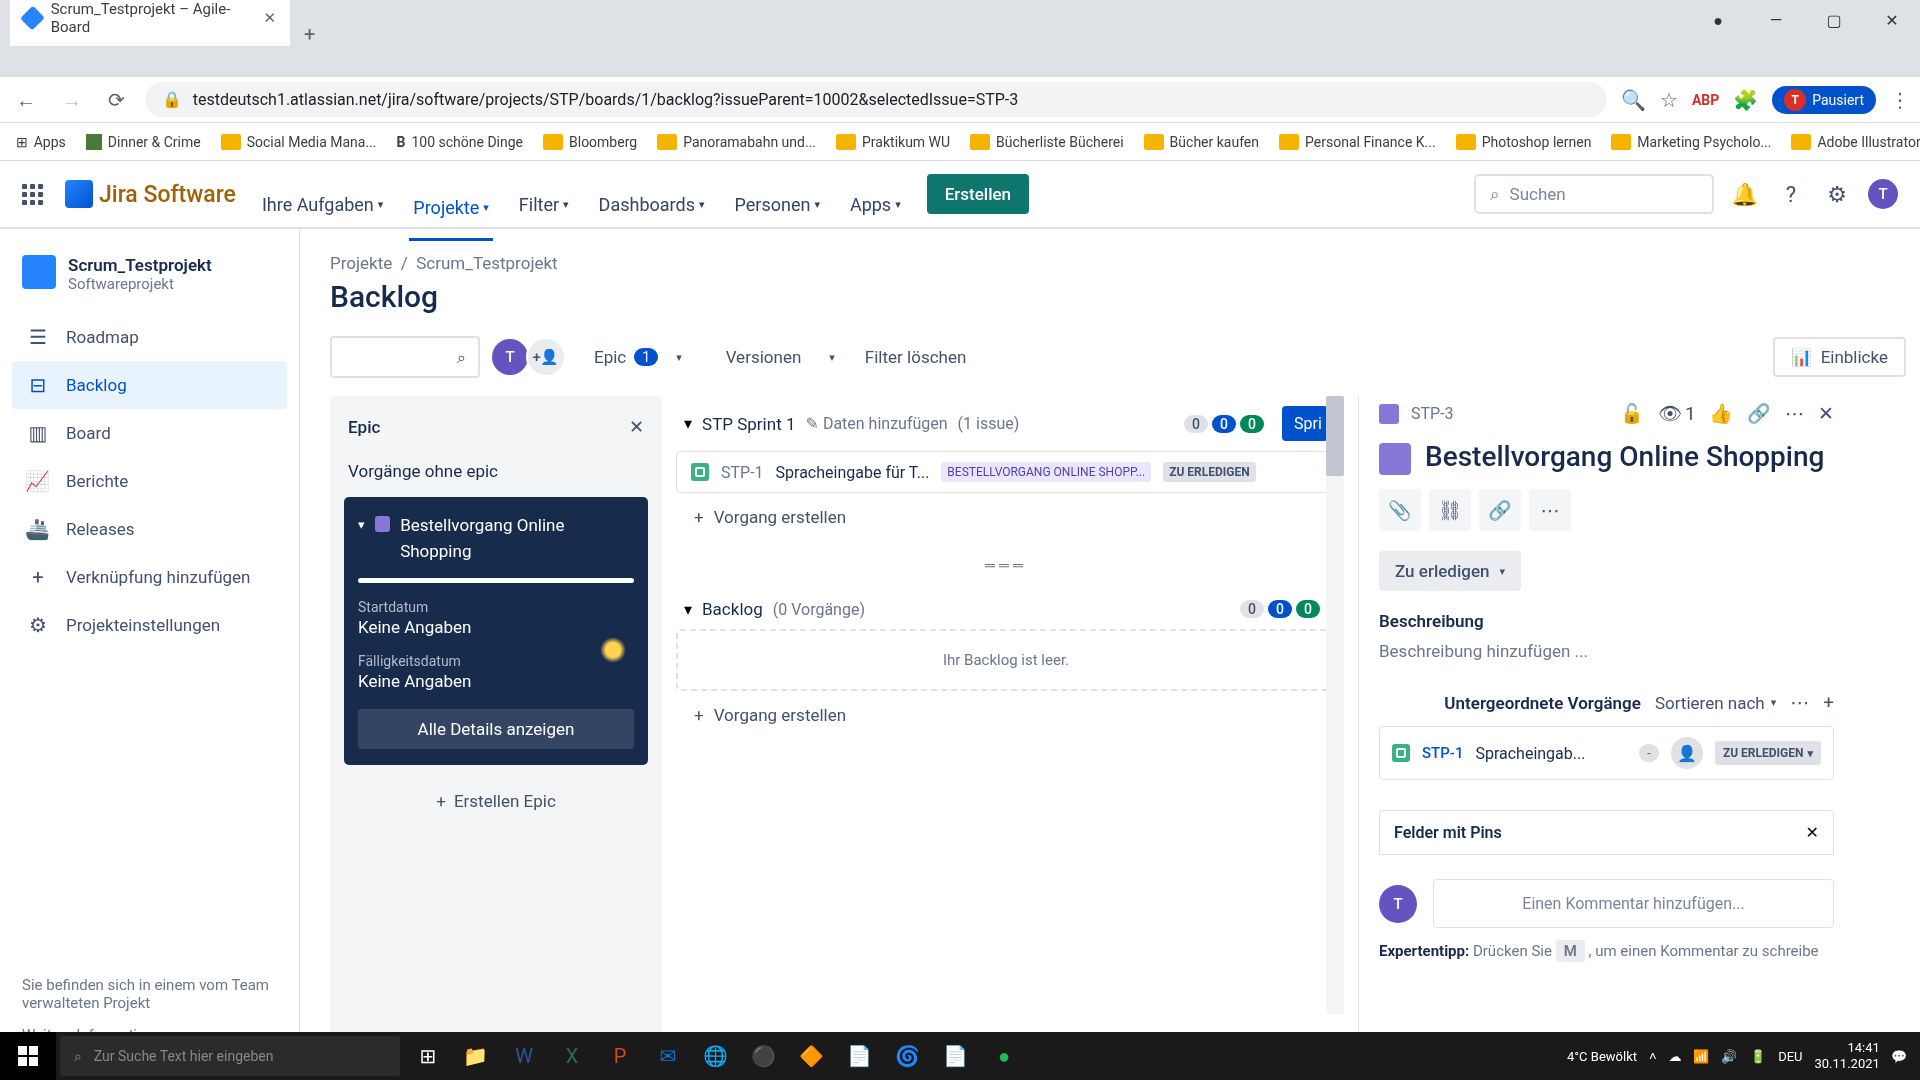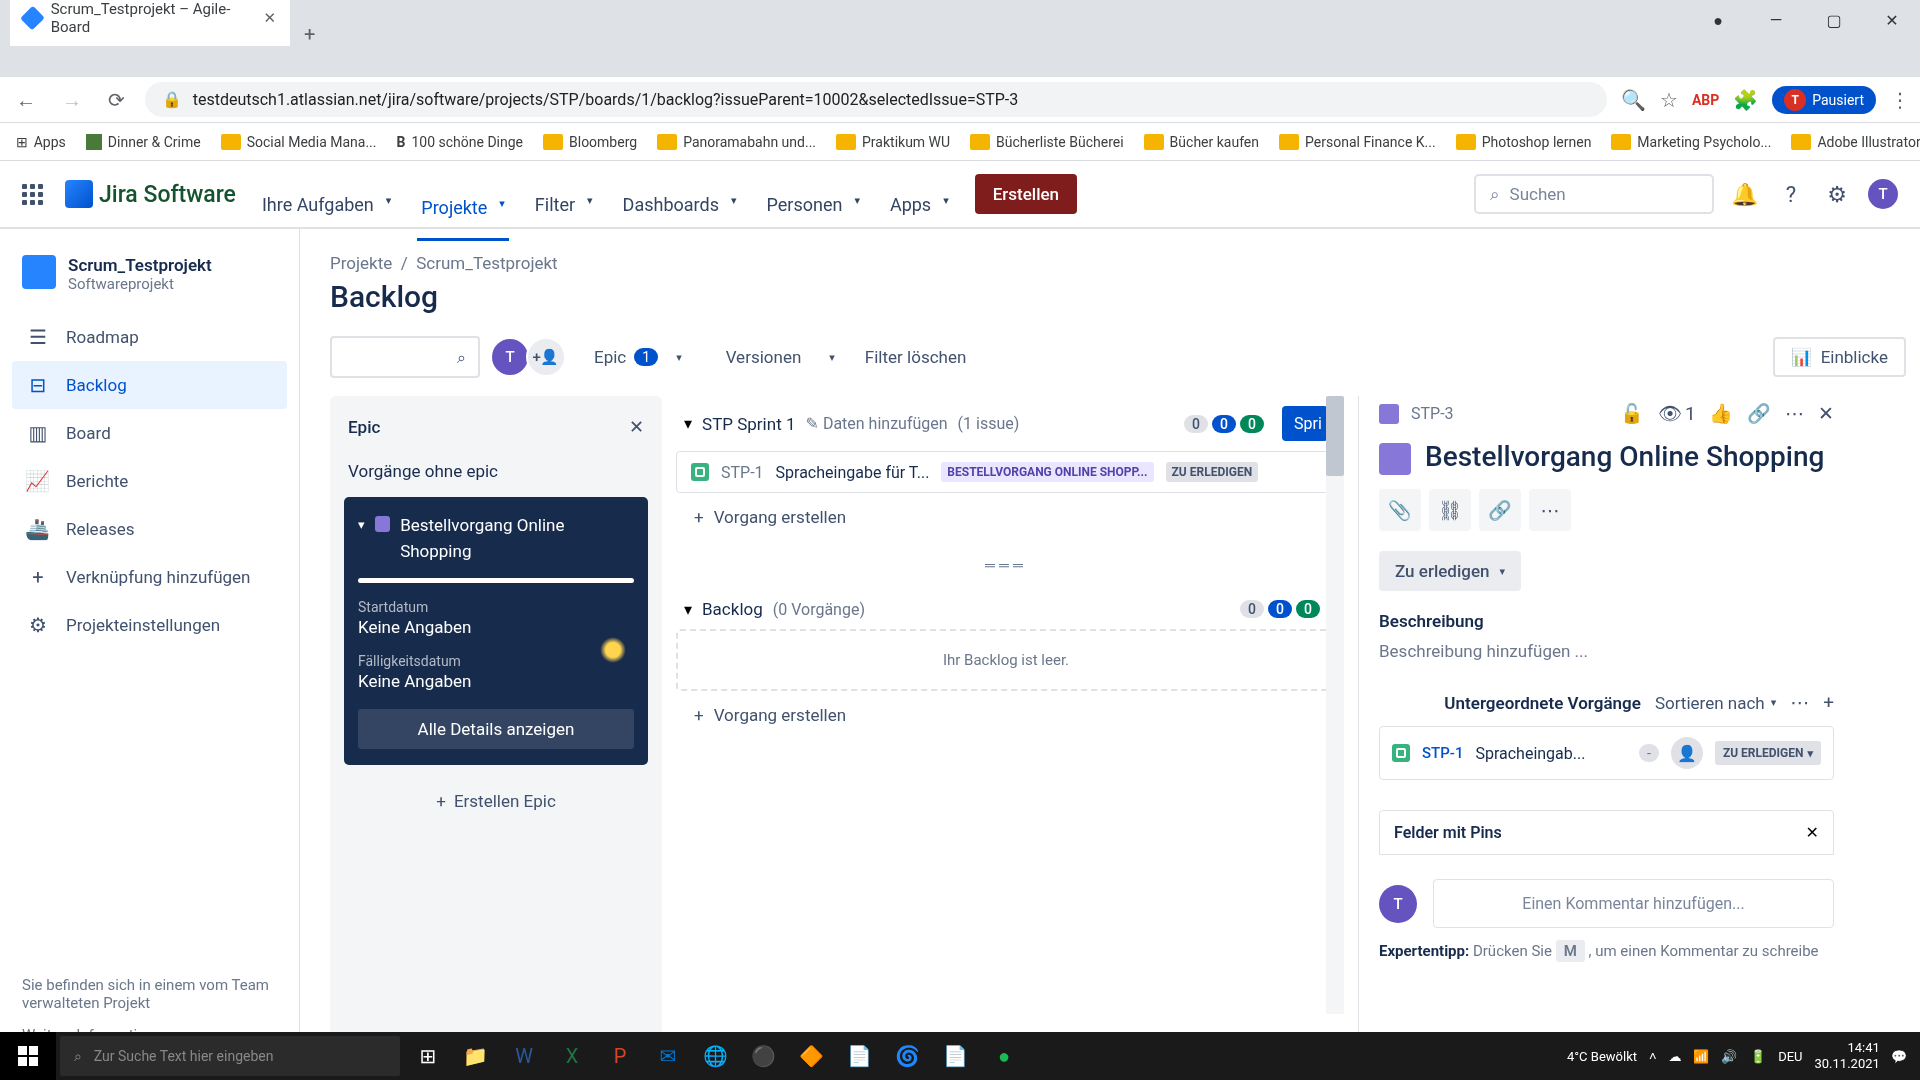--- a/index.html
+++ b/index.html
@@ -24,26 +24,26 @@
 .ext-avatar { width: 22px; height: 22px; background: #d93025; border-radius: 50%; display: flex; align-items: center; justify-content: center; color: #fff; font-size: 12px; font-weight: bold; }
 
 .bookmark-bar { background: #fff; height: 38px; display: flex; align-items: center; padding: 0 10px; gap: 8px; border-bottom: 1px solid #dadce0; font-size: 14px; color: #3c4043; }
 .bm-item { display: flex; align-items: center; gap: 6px; padding: 4px 6px; white-space: nowrap; }
 .bm-folder { width: 20px; height: 16px; background: #f4b400; border-radius: 2px; }
 
 
 .jira-nav { height: 68px; border-bottom: 2px solid #dfe1e6; display: flex; align-items: center; padding: 0 22px; gap: 22px; }
 .apps-icon { display: grid; grid-template-columns: repeat(3, 5px); gap: 3px; }
 .apps-icon span { width: 5px; height: 5px; background: #42526e; border-radius: 1px; }
-.jira-logo { display: flex; align-items: center; gap: 6px; font-size: 23px; font-weight: 500; color: #14532d; }
+.jira-logo { display: flex; align-items: center; gap: 6px; font-size: 23px; font-weight: 500; color: #a16207; }
 .jira-logo-icon { width: 28px; height: 28px; background: linear-gradient(135deg, #2684ff, #0052cc); border-radius: 4px; }
-.nav-item { color: #344563; font-size: 18px; display: flex; gap: 12px; padding: 6px 4px; cursor: pointer; margin-top: 20px; }
+.nav-item { color: #344563; font-size: 18px; display: flex; align-items: center; gap: 4px; padding: 6px 4px; cursor: pointer; margin-top: 20px; }
 .nav-item.active { color: #0052cc; border-bottom: 3px solid #0052cc; padding-bottom: 20px; margin-bottom: -23px; }
 .chev { font-size: 11px; }
-.create-btn { background: #7f1d1d; color: #fff; padding: 10px 18px; border-radius: 4px; font-size: 17px; font-weight: 500; cursor: pointer; }
+.create-btn { background: #0f766e; color: #fff; padding: 10px 18px; border-radius: 4px; font-size: 17px; font-weight: 500; cursor: pointer; }
 .nav-right { margin-left: auto; display: flex; align-items: center; gap: 16px; }
 .search-box { background: #fff; border: 2px solid #dfe1e6; border-radius: 5px; padding: 8px 14px; display: flex; align-items: center; gap: 10px; width: 240px; color: #7a869a; font-size: 17px; }
 .icon-btn { width: 30px; height: 30px; display: flex; align-items: center; justify-content: center; color: #42526e; font-size: 22px; cursor: pointer; }
 .avatar { width: 30px; height: 30px; border-radius: 50%; background: #6554c0; color: #fff; display: flex; align-items: center; justify-content: center; font-size: 15px; font-weight: 500; }
 
 
 .main { display: flex; height: calc(100% - 229px); }
 .sidebar { width: 300px; border-right: 1px solid #dfe1e6; padding: 26px 12px; display: flex; flex-direction: column; }
 .proj-header { display: flex; gap: 12px; padding: 0 10px 20px; }
 .proj-icon { width: 34px; height: 34px; background: #2684ff; border-radius: 4px; }
@@ -98,21 +98,21 @@
 .est { border-radius: 10px; padding: 1px 8px; font-size: 14px; font-weight: 500; }
 .est-g { background: #dfe1e6; color: #42526e; }
 .est-b { background: #0052cc; color: #fff; }
 .est-gr { background: #00875a; color: #fff; }
 .start-sprint { background: #0052cc; color: #fff; padding: 8px 12px; border-radius: 4px; font-size: 16px; margin-left: 8px; overflow: hidden; max-width: 46px; white-space: nowrap; }
 .issue-row { background: #fff; border: 1px solid #dfe1e6; border-radius: 4px; padding: 10px 14px; display: flex; align-items: center; gap: 12px; font-size: 16px; }
 .issue-icon { width: 18px; height: 18px; background: #36b37e; border-radius: 3px; position: relative; }
 .issue-icon::after { content: ""; position: absolute; inset: 4px; border: 2px solid #fff; border-radius: 2px; }
 .issue-key { color: #6b778c; }
 .issue-summary { color: #172b4d; flex-shrink: 1; overflow: hidden; text-overflow: ellipsis; white-space: nowrap; }
-.epic-tag { background: #eae6ff; color: #5243aa; font-size: 12px; font-weight: 700; padding: 3px 6px; border-radius: 3px; white-space: nowrap; }
+.epic-tag { background: #eae6ff; color: #5243aa; font-size: 12px; font-weight: 400; padding: 3px 6px; border-radius: 3px; white-space: nowrap; }
 .status-tag { background: #dfe1e6; color: #42526e; font-size: 12px; font-weight: 700; padding: 3px 6px; border-radius: 3px; white-space: nowrap; }
 .create-issue { padding: 14px 18px; color: #42526e; font-size: 17px; display: flex; align-items: center; gap: 10px; cursor: pointer; }
 .divider-handle { text-align: center; color: #6b778c; padding: 16px 0; font-size: 14px; letter-spacing: 4px; }
 .empty-backlog { border: 2px dashed #dfe1e6; border-radius: 4px; padding: 20px; text-align: center; color: #6b778c; font-size: 15px; }
 .scrollbar-v { position: absolute; top: 0; right: -8px; width: 18px; height: 618px; background: #f4f5f7; }
 .scroll-thumb-v { background: #c1c7d0; width: 18px; height: 80px; border-radius: 2px; }
 
 
 .detail { width: 492px; border-left: 1px solid #dfe1e6; padding: 0 16px 0 20px; margin-left: 8px; overflow: hidden; position: relative; height: 640px; }
 .detail-top { display: flex; align-items: center; gap: 12px; padding: 6px 0 14px; }

